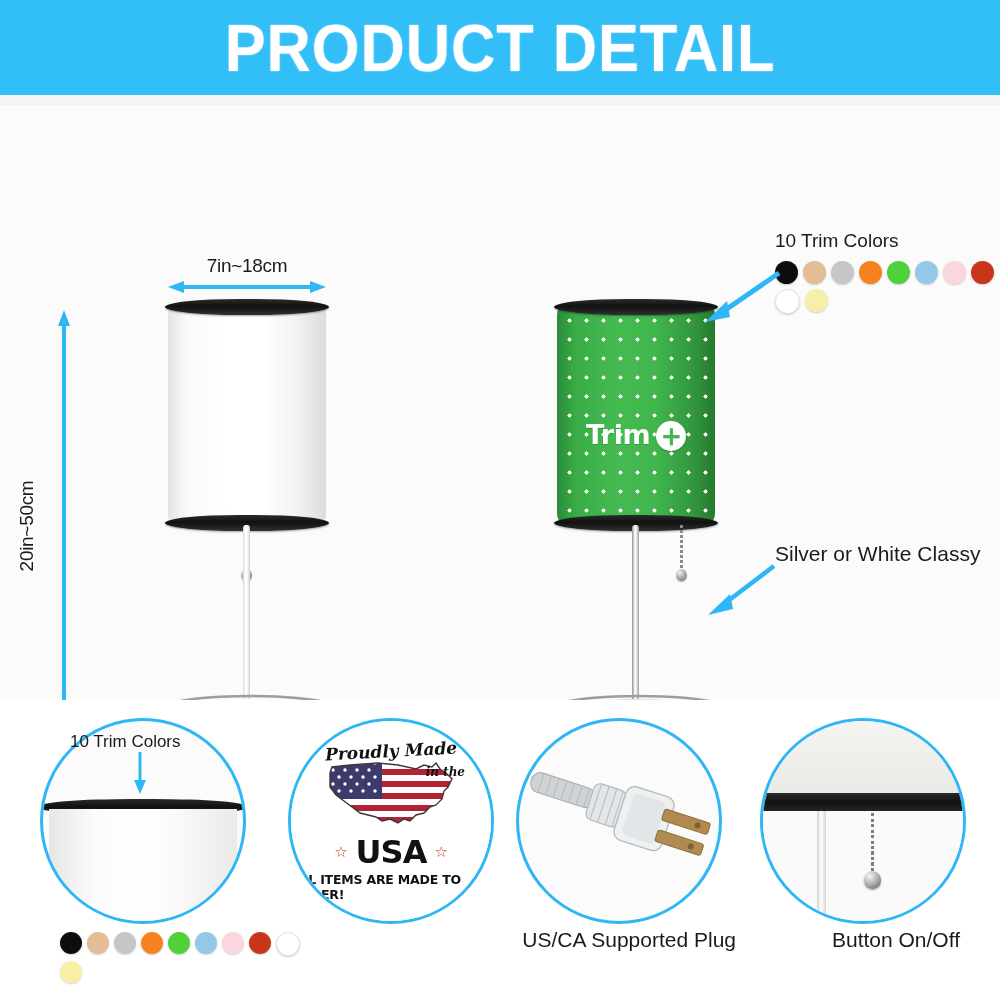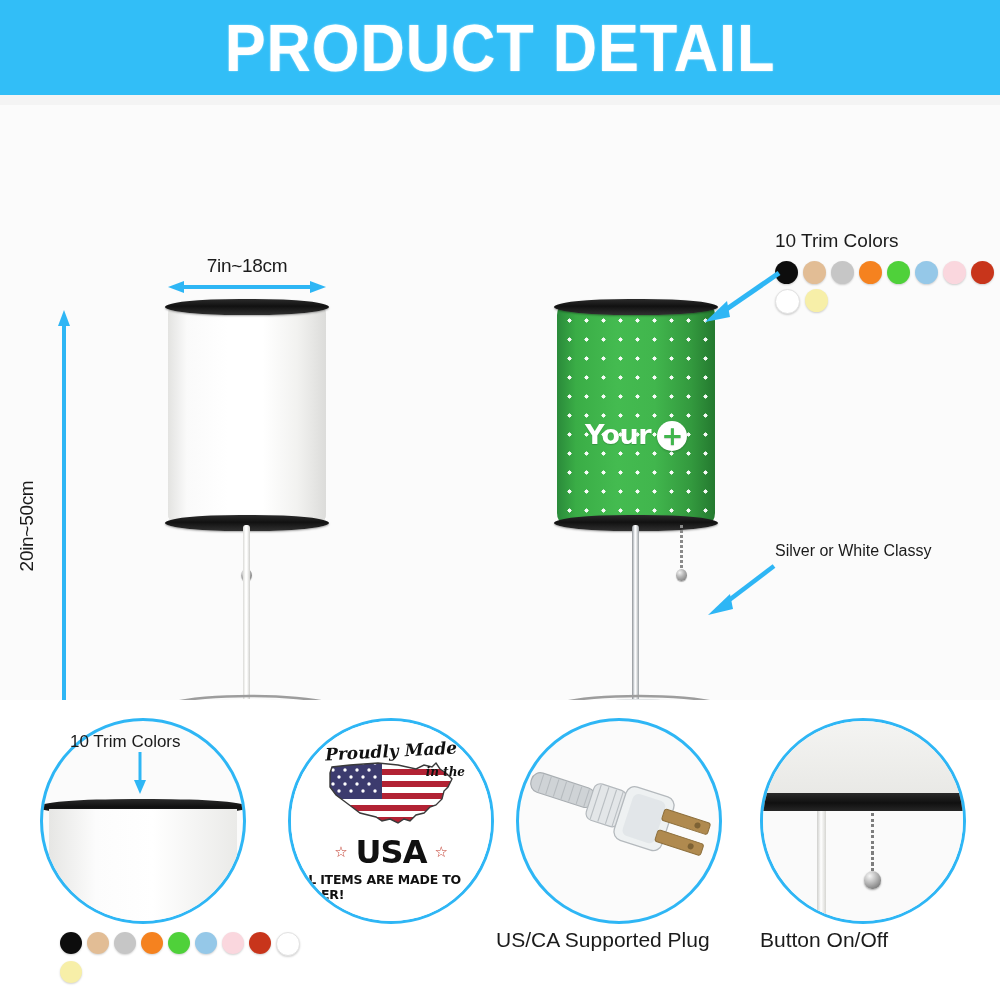--- a/index.html
+++ b/index.html
@@ -114,31 +114,31 @@
     box-shadow:0 1px 2px rgba(0,0,0,.2);
   }
 
   
   .trim-colors-top{position:absolute;left:775px;top:125px;width:225px;}
   .trim-colors-title{font-size:19px;color:#1b1b1b;margin-bottom:9px;white-space:nowrap;}
   .swatch-row{display:flex;flex-wrap:wrap;gap:5px;width:235px;}
   .swatch{width:23px;height:23px;border-radius:50%;box-shadow:0 1px 2px rgba(0,0,0,.18);}
 
   
-  .callout-label{position:absolute;font-size:16px;color:#1b1b1b;white-space:nowrap;}
+  .callout-label{position:absolute;font-size:21px;color:#1b1b1b;white-space:nowrap;}
 
   
   .features{position:absolute;left:0;top:700px;width:1000px;height:300px;background:#ffffff;}
   .feature{position:absolute;}
   .circle{
     position:absolute;border-radius:50%;border:3px solid #2eb6f5;
     background:#fbfbfb;overflow:hidden;
   }
   .feature-caption{
-    position:absolute;text-align:left;font-size:21px;color:#1b1b1b;white-space:nowrap;
+    position:absolute;text-align:right;font-size:21px;color:#1b1b1b;white-space:nowrap;
   }
 
   
   .usa-badge{position:absolute;left:0;top:0;width:100%;height:100%;
     display:flex;flex-direction:column;align-items:center;justify-content:center;background:#ffffff;}
   .usa-top{font-family:"DejaVu Serif", serif;font-style:italic;font-weight:bold;font-size:17px;color:#111;
     transform:rotate(-3deg);margin-bottom:-6px;}
   .usa-inthe{font-family:"DejaVu Serif", serif;font-style:italic;font-weight:bold;font-size:12px;color:#111;
     position:absolute;right:26px;top:44px;}
   .usa-map{width:142px;height:78px;margin:2px 0 0 0;}
@@ -201,21 +201,21 @@
         <div class="base-top white"></div>
       </div>
     </div>
 
     <div class="lamp">
       <div class="shade" style="left:557px;top:200px;width:158px;height:218px;">
         <div class="shade-body shade-green"></div>
         <div class="dots"></div>
         <div class="design-text">
           <div class="design-row">
-            <span>Your</span>
+            <span>Trim</span>
             <span class="plus-badge">+</span>
           </div>
         </div>
       </div>
       <div class="trim top" style="left:554px;top:194px;width:164px;"></div>
       <div class="trim bottom" style="left:554px;top:410px;width:164px;"></div>
 
       <div class="chain" style="left:680px;top:420px;height:48px;"></div>
       <div class="chain-bead" style="left:676px;top:464px;"></div>
 

